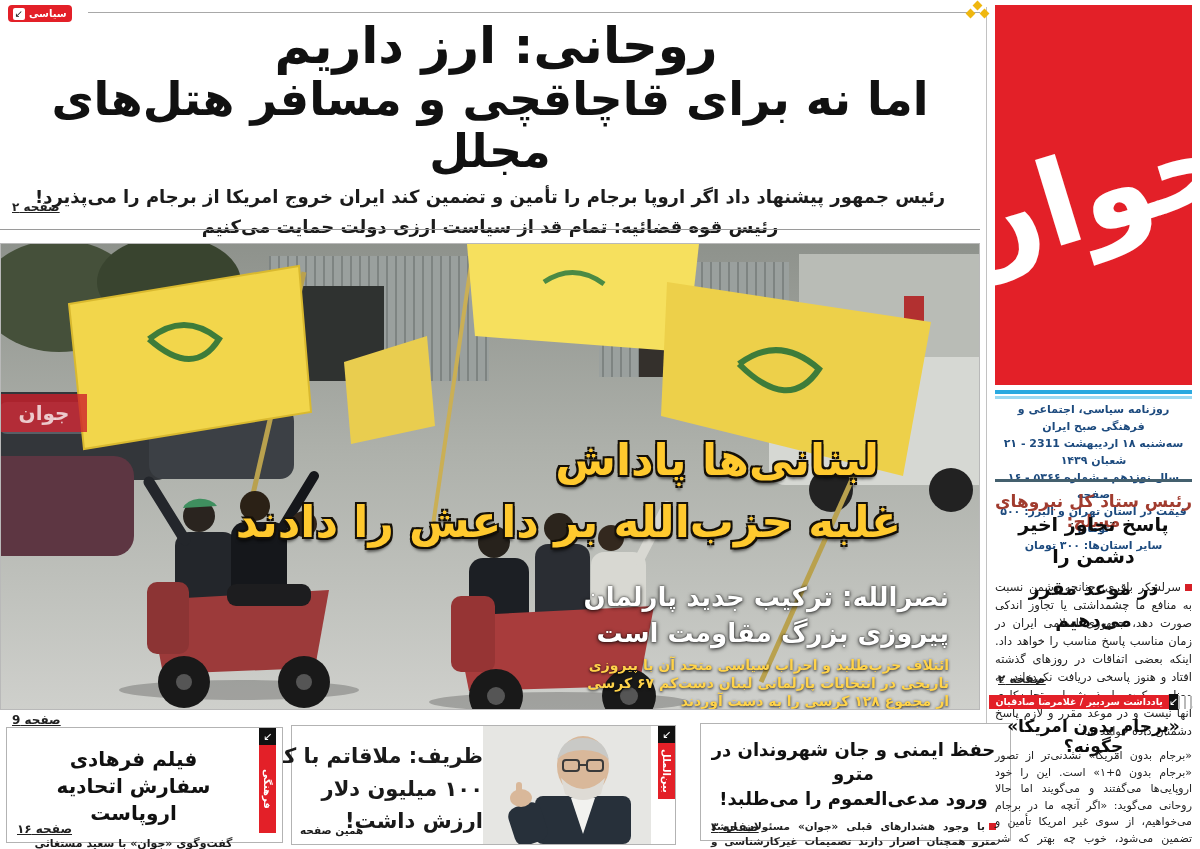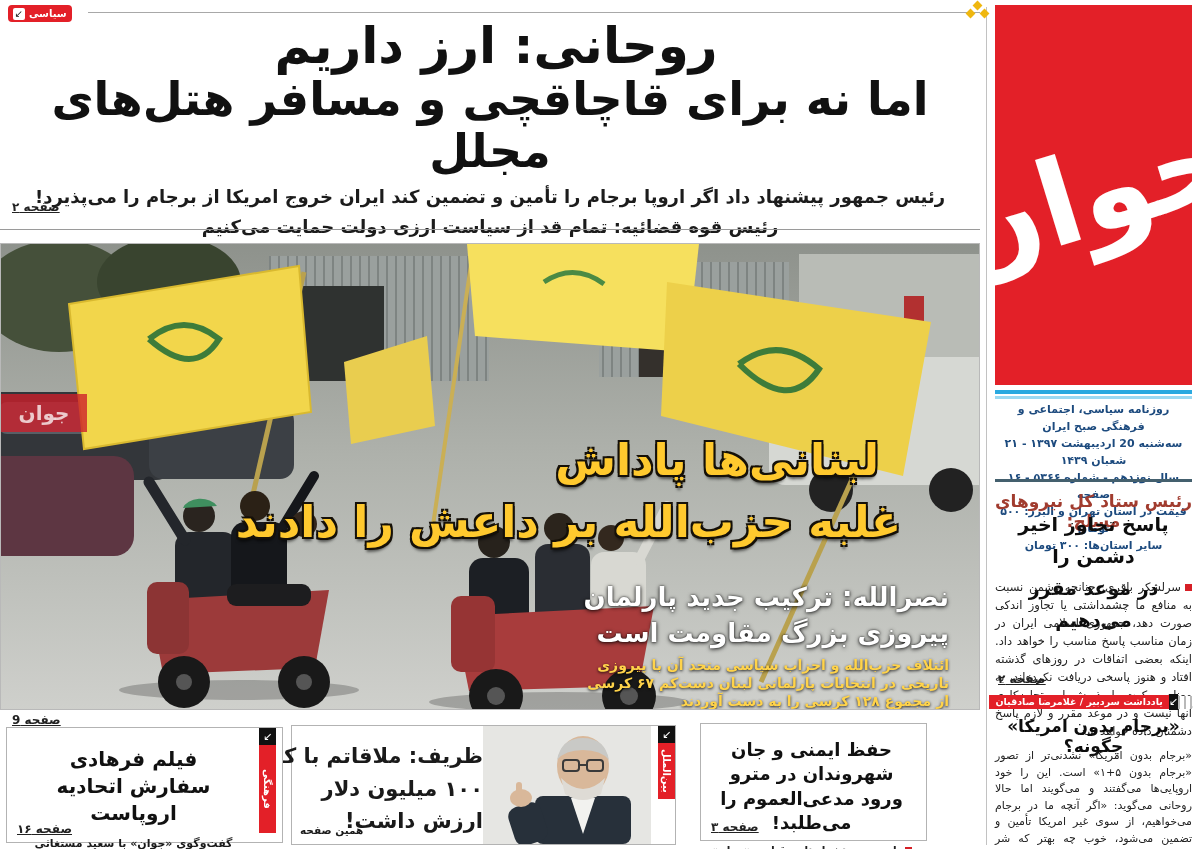--- a/index.html
+++ b/index.html
@@ -40,21 +40,21 @@
   .ov-deck{position:absolute;right:30px;top:412px;color:#ffd34a;font-size:14px;font-weight:bold;
            line-height:18px;text-align:right;white-space:nowrap;
            text-shadow:0 1px 3px rgba(0,0,0,.9);}
   .watermark{position:absolute;left:0;top:150px;width:86px;height:38px;background:rgba(205,30,42,.78);
              color:rgba(255,255,255,.75);display:flex;align-items:center;justify-content:center;
              font-size:20px;font-weight:bold;}
   .photo-pgref{left:12px;top:713px;}
 
   
   .box{background:#fff;border:1px solid #b3b3b3;box-sizing:border-box;}
-  .box-metro{left:700px;top:723px;width:227px;height:118px;}
+  .box-metro{left:700px;top:723px;width:311px;height:118px;}
   .box-zarif{left:291px;top:725px;width:385px;height:120px;}
   .box-farhadi{left:6px;top:727px;width:277px;height:116px;}
   .cstrip{position:absolute;top:0;right:0;width:17px;display:flex;flex-direction:column;align-items:center;}
   .cstrip .ic{width:17px;height:17px;background:#111;color:#fff;font-size:11px;line-height:17px;text-align:center;}
   .vlabel{width:17px;background:#e32028;color:#fff;font-size:10px;font-weight:bold;
           writing-mode:vertical-rl;text-orientation:mixed;display:flex;align-items:center;justify-content:center;
           padding:6px 0;letter-spacing:1px;}
   .box-h{font-weight:bold;color:#111;text-align:center;line-height:1.35;}
   .metro-h{margin:14px 14px 0 10px;font-size:18px;}
   .metro-body{margin:8px 14px 0 10px;font-size:10.5px;font-weight:bold;color:#222;text-align:justify;line-height:15px;}
@@ -195,21 +195,21 @@
         <circle cx="497" cy="452" r="9" fill="#555"></circle>
       <circle cx="630" cy="452" r="27" fill="#191919"></circle>
         <circle cx="630" cy="452" r="9" fill="#555"></circle>
     </svg>
     <div class="watermark">جوان</div>
     <div class="ov-yel ov-y1">لبنانی‌ها پاداش</div>
     <div class="ov-yel ov-y2">غلبه حزب‌الله بر داعش را دادند</div>
     <div class="ov-wht ov-w1">نصرالله: ترکیب جدید پارلمان</div>
     <div class="ov-wht ov-w2">پیروزی بزرگ مقاومت است</div>
     <div class="ov-deck">
-      <div>ائتلاف حزب‌الله و احزاب سیاسی متحد آن با پیروزی</div>
+      <div>ائتلاف حزب‌طلبد و احزاب سیاسی متحد آن با پیروزی</div>
       <div>تاریخی در انتخابات پارلمانی لبنان دست‌کم ۶۷ کرسی</div>
       <div>از مجموع ۱۲۸ کرسی را به دست آوردند</div>
     </div>
   </div>
   <div class="abs pgref photo-pgref">صفحه 9</div>
 
   <div class="abs box box-metro">
     <div class="box-h metro-h">
       <div>حفظ ایمنی و جان شهروندان در مترو</div>
       <div>ورود مدعی‌العموم را می‌طلبد!</div>
@@ -269,21 +269,21 @@
   </div>
   <div class="abs mast">
     <svg width="197" height="380" viewBox="0 0 197 380">
       <text x="98" y="230" text-anchor="middle" font-family="DejaVu Sans, sans-serif" font-size="118" font-weight="bold" fill="#ffffff" transform="rotate(-17 98 210)">جوان</text>
     </svg>
   </div>
   <div class="abs blueline"></div>
 
   <div class="abs info">
     <div>روزنامه سیاسی، اجتماعی و فرهنگی صبح ایران</div>
-    <div>سه‌شنبه 20 اردیبهشت ۱۳۹۷ - ۲۱ شعبان ۱۴۳۹</div>
+    <div>سه‌شنبه ۱۸ اردیبهشت 2311 - ۲۱ شعبان ۱۴۳۹</div>
     <div>سال نوزدهم - شماره ۵۳۶۶ - ۱۶ صفحه</div>
     <div>قیمت در استان تهران و البرز: ۵۰۰ تومان</div>
     <div>سایر استان‌ها: ۳۰۰ تومان</div>
   </div>
   <div class="abs slateline"></div>
 
   <div class="abs kicker">رئیس ستاد کل نیروهای مسلح:</div>
   <div class="abs bagheri-h">
     <div>پاسخ تجاوز اخیر دشمن را</div>
     <div>در موعد مقرر می‌دهیم</div>

